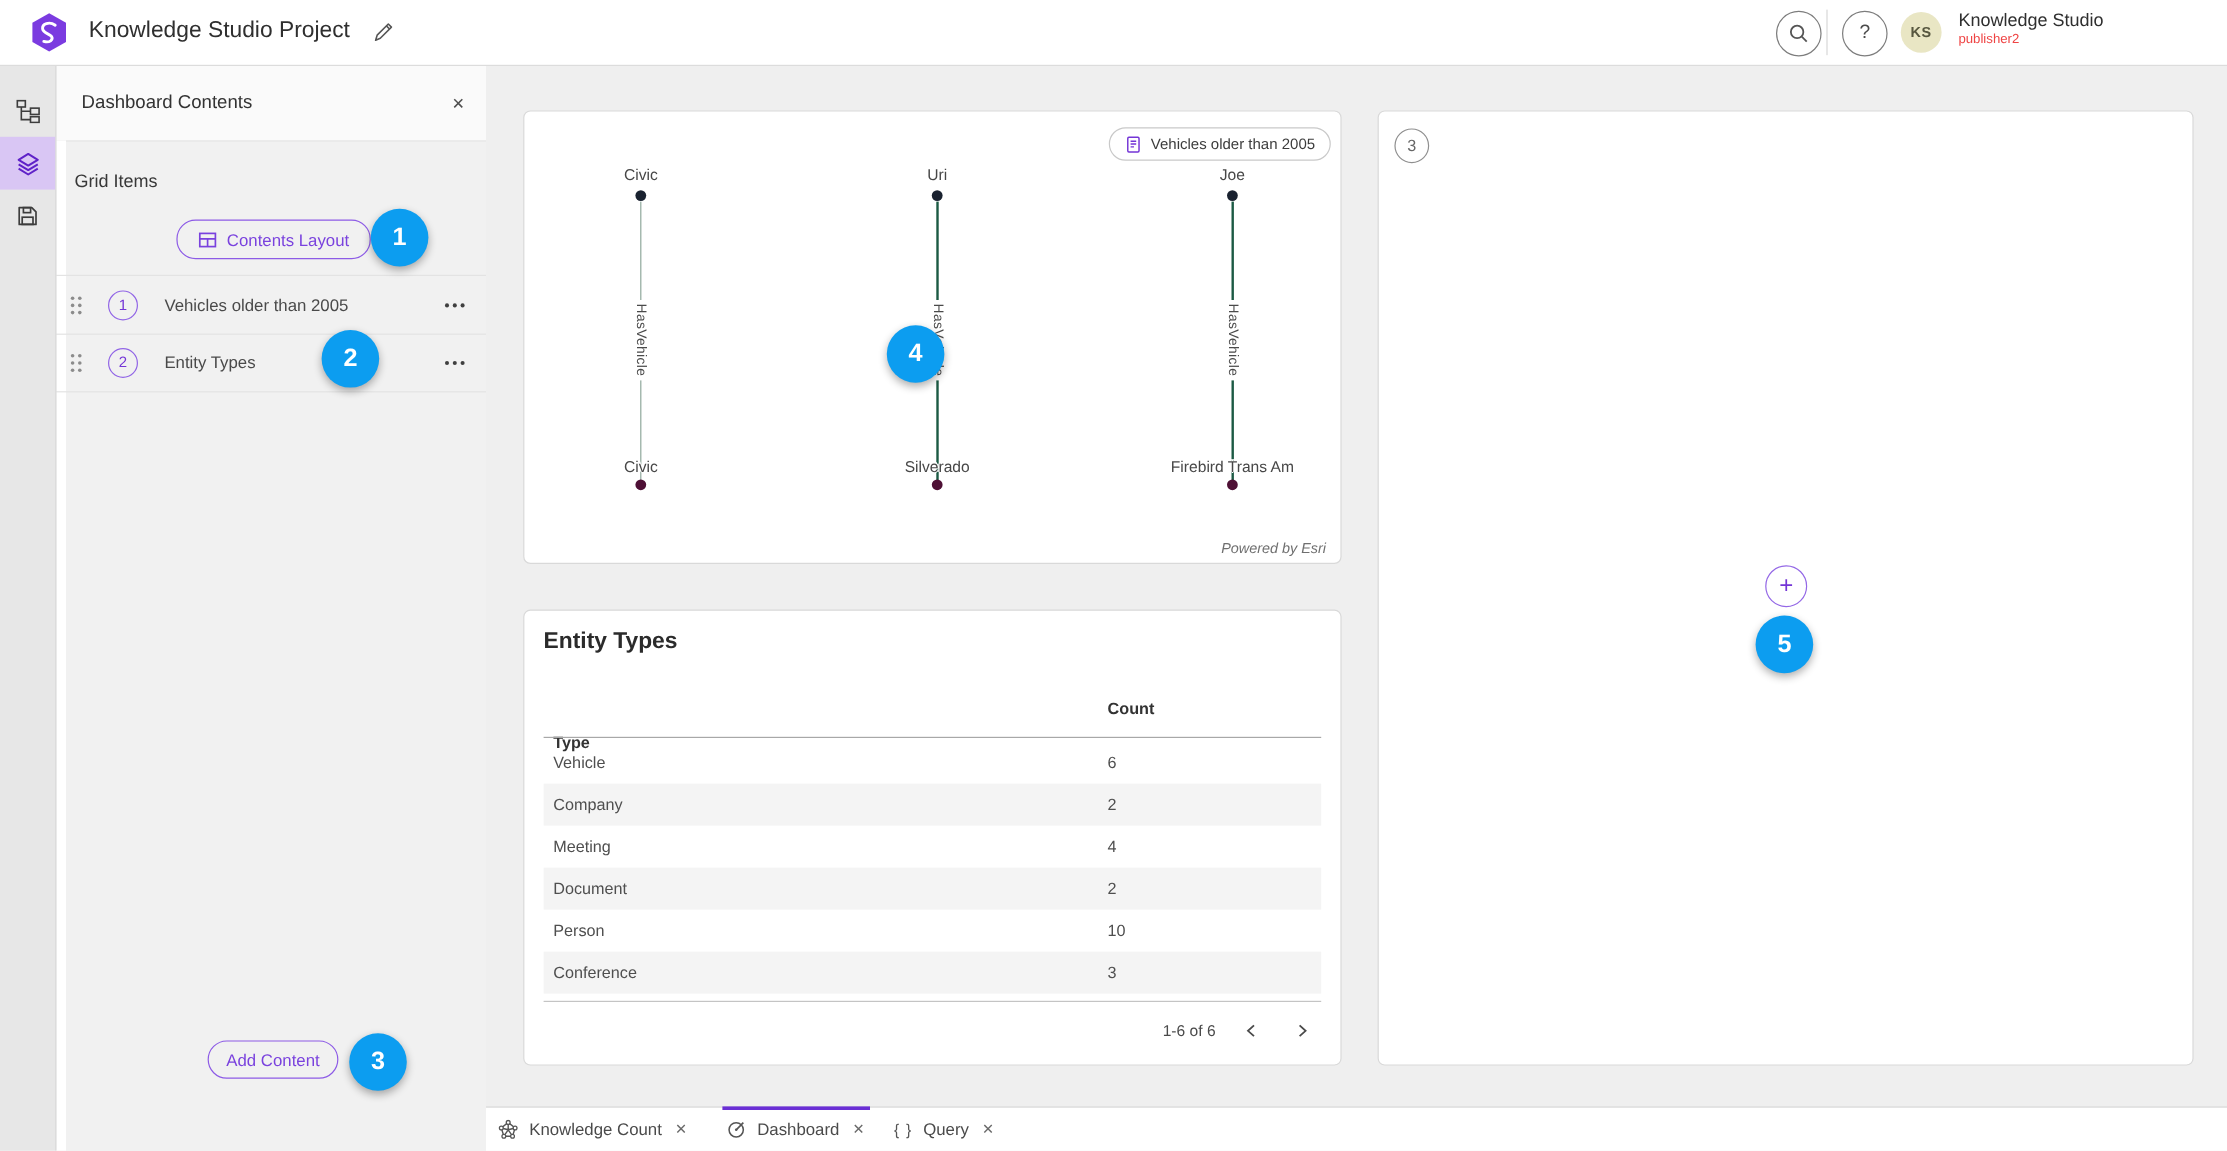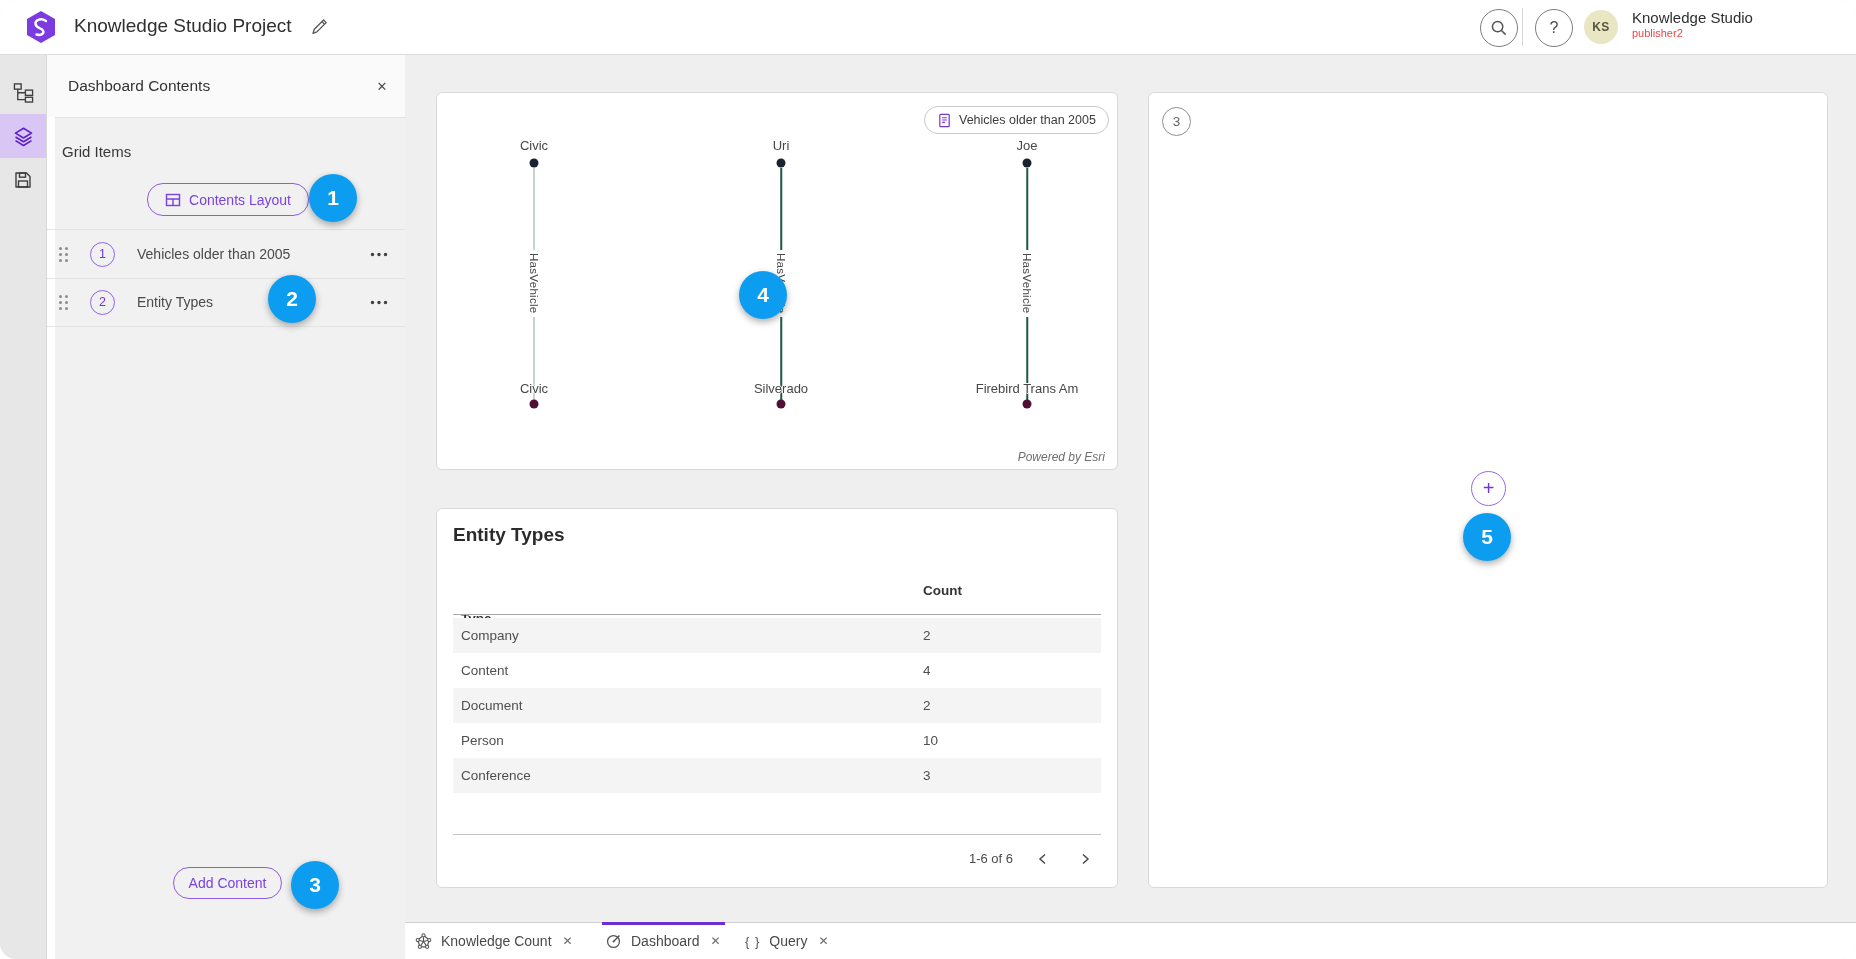--- a/index.html
+++ b/index.html
@@ -1,17 +1,17 @@
 <!DOCTYPE html>
 <html><head>
 <meta charset="utf-8">
 <style>
   html,body{margin:0;padding:0;}
   .root{position:relative;width:1856px;height:959px;overflow:hidden;
-        font-family:"Liberation Sans",sans-serif;background:#efefef;color:#323232;border-radius:16px;}
+        font-family:"Liberation Sans",sans-serif;background:#efefef;color:#323232;}
 
   
   .app-header{position:absolute;left:0;top:0;width:1856px;height:54px;background:#fff;
               border-bottom:1px solid #dcdcdc;z-index:5;}
   .logo{position:absolute;left:24px;top:10px;width:34px;height:34px;}
   .app-title{position:absolute;left:74px;top:15px;font-size:19px;color:#2f2f2f;}
   .pencil-btn{position:absolute;left:306px;top:15px;width:24px;height:24px;display:flex;
               align-items:center;justify-content:center;cursor:pointer;}
   .icon-circle{position:absolute;width:36px;height:36px;border:1px solid #7d7d7d;border-radius:50%;
                display:flex;align-items:center;justify-content:center;background:#fff;cursor:pointer;}
@@ -303,26 +303,30 @@
 
     <div class="attribution">Powered by Esri</div>
   </div>
 
   <div class="card entity-card">
     <div class="entity-title">Entity Types</div>
     <div class="th th-type">Type</div>
     <div class="th th-count">Count</div>
     <div class="thead-line"></div>
     <div class="trows">
+      <div class="trow">
+        <span class="td-type">Vehicle</span>
+        <span class="td-count">6</span>
+      </div>
       <div class="trow stripe">
         <span class="td-type">Company</span>
         <span class="td-count">2</span>
       </div>
       <div class="trow">
-        <span class="td-type">Content</span>
+        <span class="td-type">Meeting</span>
         <span class="td-count">4</span>
       </div>
       <div class="trow stripe">
         <span class="td-type">Document</span>
         <span class="td-count">2</span>
       </div>
       <div class="trow">
         <span class="td-type">Person</span>
         <span class="td-count">10</span>
       </div>

